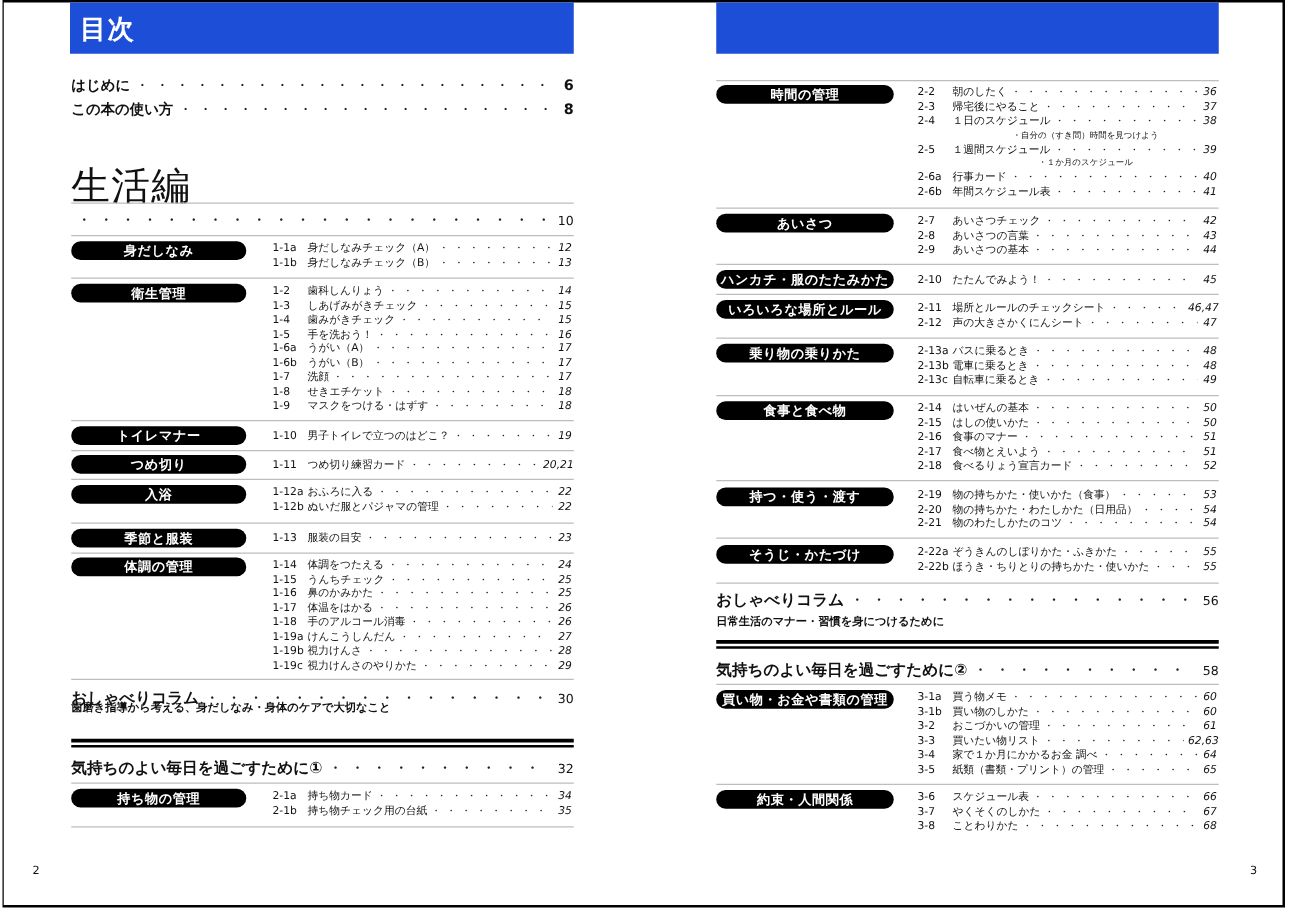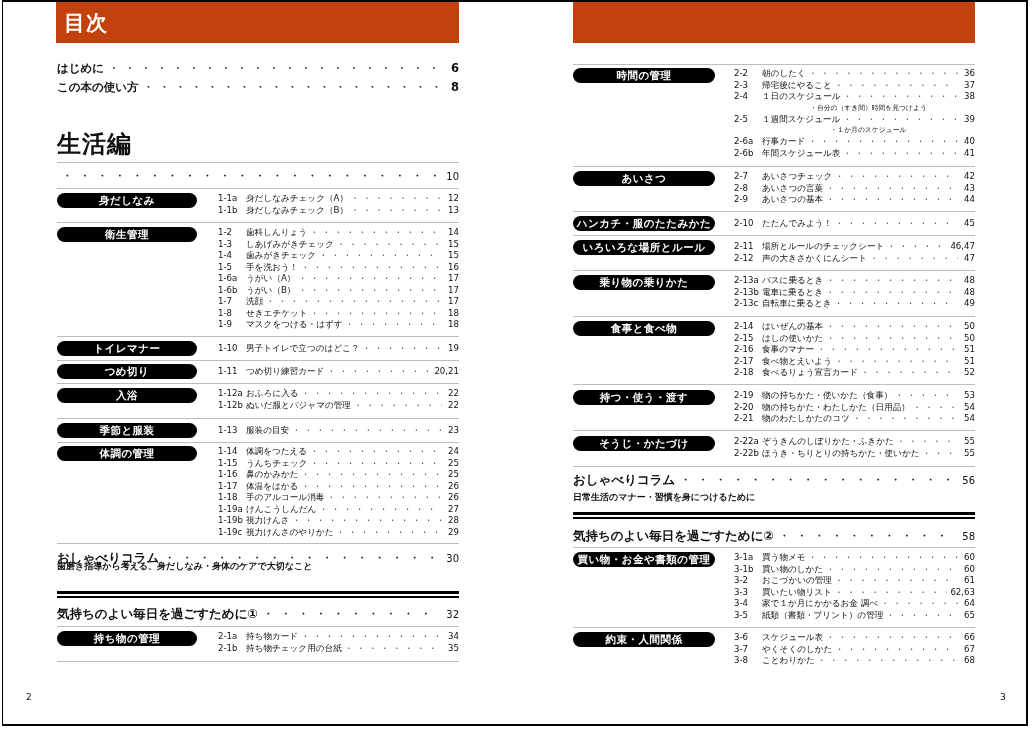--- a/index.html
+++ b/index.html
@@ -3,30 +3,30 @@
 <meta charset="utf-8">
 <style>
   html, body { margin: 0; padding: 0; background: #fff; }
   body { width: 1032px; height: 729px; position: relative; overflow: hidden;
          font-family: "DejaVu Sans", "Liberation Sans", sans-serif; color: #111; }
   .frame { position: absolute; left: 2px; top: 0; width: 1026px; height: 726px;
            border-top: 2px solid #000; border-left: 1px solid #000; border-right: 2px solid #000; border-bottom: 2px solid #000; box-sizing: border-box; }
   .page { position: absolute; top: 0; height: 729px; }
   .page-left { left: 0; width: 516px; }
   .page-right { left: 516px; width: 516px; }
-  .header-band { position: absolute; top: 2px; height: 41px; background: #c2410c; }
+  .header-band { position: absolute; top: 2px; height: 41px; background: #1d4ed8; }
   .page-left .header-band { left: 56px; width: 403px; }
   .page-right .header-band { left: 57px; width: 402px; }
   .header-title { position: absolute; left: 8px; top: 7px; font-size: 21px; font-weight: bold; color: #fff; letter-spacing: 1px; }
 
   .top-entry { position: absolute; left: 57px; width: 402px; height: 18px; display: flex; align-items: baseline; font-size: 11.5px; font-weight: bold; }
   .dots { flex: 1; overflow: hidden; white-space: nowrap; margin: 0 4px; letter-spacing: 4.5px; color: #222; font-weight: normal; }
   .dots::before { content: "・・・・・・・・・・・・・・・・・・・・・・・・・・・・・・・・・・・・・・・・・・・・・・・・・・・・・・・・・"; }
 
-  .section-title { position: absolute; left: 57px; top: 128px; font-size: 24px; font-weight: bold; letter-spacing: 1px; }
+  .section-title { position: absolute; left: 57px; top: 128px; font-size: 31px; font-weight: normal; letter-spacing: 1px; }
 
   .rule { position: absolute; height: 1px; background: #bdbdbd; }
   .page-left .rule { left: 57px; width: 402px; }
   .page-right .rule { left: 57px; width: 402px; }
   .double-rule { position: absolute; height: 3px; background: #000; }
   .double-rule::after { content: ""; position: absolute; left: 0; right: 0; top: 5px; height: 2px; background: #000; }
   .page-left .double-rule, .page-right .double-rule { left: 57px; width: 402px; }
 
   .big-entry { position: absolute; left: 57px; width: 402px; display: flex; align-items: baseline; font-size: 12.5px; font-weight: bold; }
   .big-entry .dots { letter-spacing: 5px; }
@@ -38,21 +38,21 @@
           font-size: 10.5px; font-weight: bold; display: flex; align-items: center; justify-content: center; letter-spacing: 0.5px; }
   .page-left .pill { width: 140px; }
   .page-right .pill { width: 142px; }
   .items { position: absolute; top: 0; }
   .page-left .items { left: 161px; width: 241px; }
   .page-right .items { left: 161px; width: 241px; }
   .item { height: 11.5px; display: flex; align-items: baseline; font-size: 8.6px; line-height: 11.5px; white-space: nowrap; }
   .item .num { width: 28px; flex: none; }
   .item .ttl { flex: none; }
   .item .dots { letter-spacing: 4px; margin: 0 3px; font-size: 8px; }
-  .item .pg { flex: none; text-align: right; min-width: 14px; }
+  .item .pg { flex: none; text-align: center; min-width: 14px; font-style: italic; }
   .note { height: 11px; font-size: 6.8px; line-height: 11px; padding-left: 28px; white-space: nowrap; text-align: center; }
 
   .page-num { position: absolute; top: 692px; font-size: 9px; }
 </style>
 </head>
 <body>
 
 <div class="frame"></div>
 
 <div class="page page-left">

